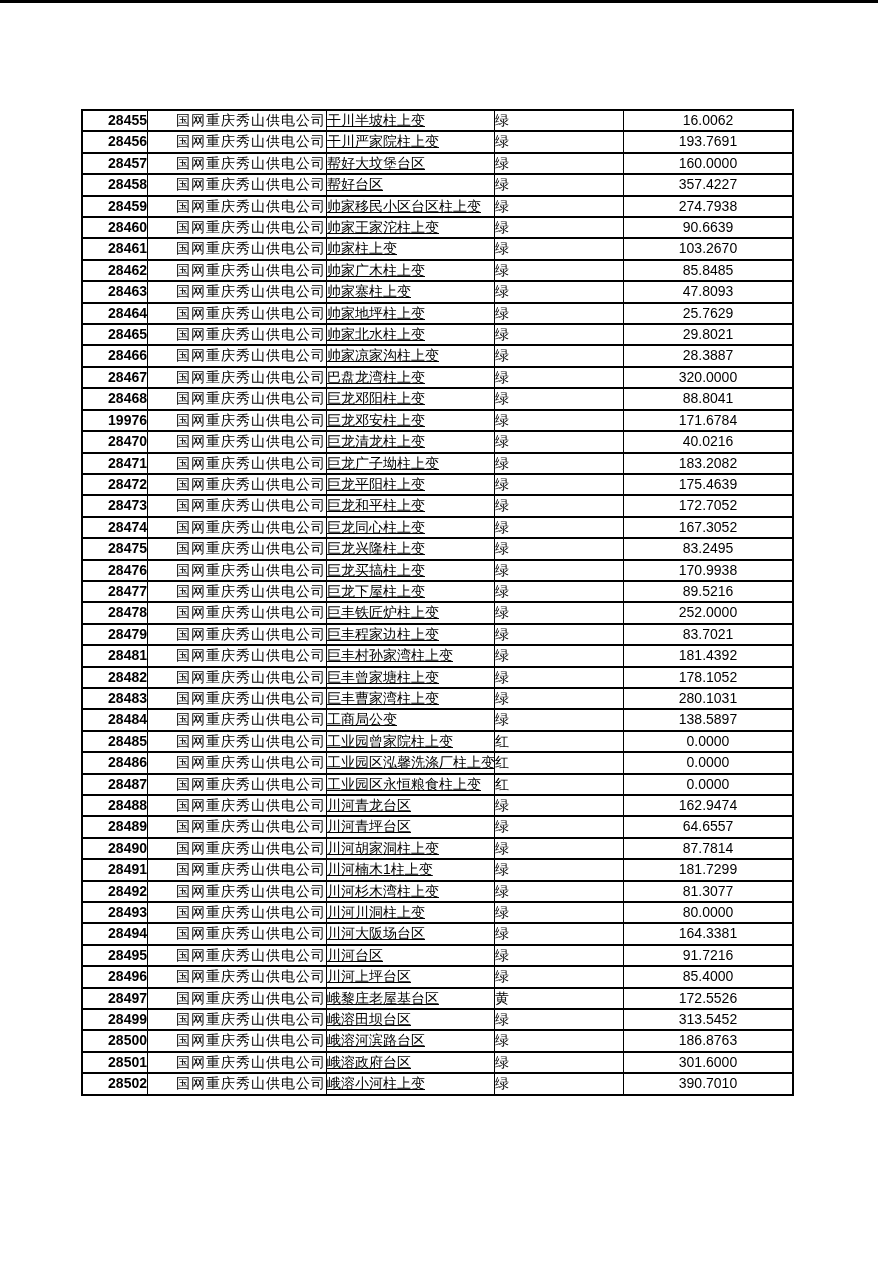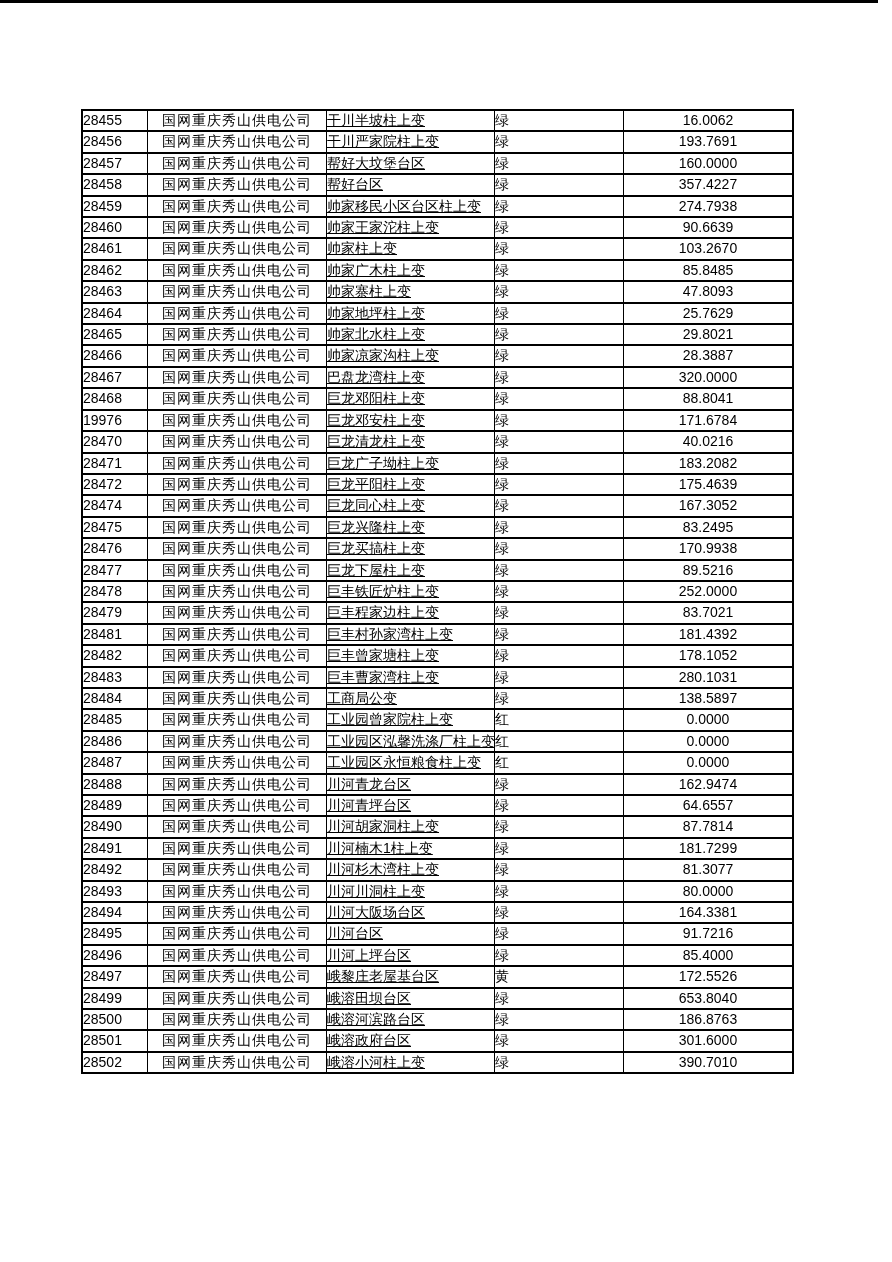--- a/index.html
+++ b/index.html
@@ -37,22 +37,22 @@
     border-bottom: 2px solid #000000;
     height: 19.4px;
     padding: 0;
     font-size: 14px;
     line-height: 19.4px;
     vertical-align: middle;
     white-space: nowrap;
     overflow: hidden;
     color: #000000;
   }
-  td.col-id      { width: 64px;  text-align: left; }
-  td.col-company { width: 178px; text-align: center; padding-left: 3px; letter-spacing: 1px; }
+  td.col-id      { width: 64px;  text-align: right; font-weight: bold; }
+  td.col-company { width: 178px; text-align: right; padding-left: 3px; letter-spacing: 1px; }
   td.col-name    { width: 167px; text-align: left; padding-left: 3px; text-decoration: underline; }
   td.col-status  { width: 128px; text-align: left; padding-left: 4px; }
   td.col-value   { width: 168px; text-align: center; }
 </style>
 </head>
 <body>
 
 <div class="top-edge-bar"></div>
 
 <table class="data-table">
@@ -177,20 +177,27 @@
         <td class="col-value">183.2082</td>
       </tr>
       <tr>
         <td class="col-id">28472</td>
         <td class="col-company">国网重庆秀山供电公司</td>
         <td class="col-name">巨龙平阳柱上变</td>
         <td class="col-status">绿</td>
         <td class="col-value">175.4639</td>
       </tr>
       <tr>
+        <td class="col-id">28473</td>
+        <td class="col-company">国网重庆秀山供电公司</td>
+        <td class="col-name">巨龙和平柱上变</td>
+        <td class="col-status">绿</td>
+        <td class="col-value">172.7052</td>
+      </tr>
+      <tr>
         <td class="col-id">28474</td>
         <td class="col-company">国网重庆秀山供电公司</td>
         <td class="col-name">巨龙同心柱上变</td>
         <td class="col-status">绿</td>
         <td class="col-value">167.3052</td>
       </tr>
       <tr>
         <td class="col-id">28475</td>
         <td class="col-company">国网重庆秀山供电公司</td>
         <td class="col-name">巨龙兴隆柱上变</td>
@@ -342,21 +349,21 @@
         <td class="col-company">国网重庆秀山供电公司</td>
         <td class="col-name">峨黎庄老屋基台区</td>
         <td class="col-status">黄</td>
         <td class="col-value">172.5526</td>
       </tr>
       <tr>
         <td class="col-id">28499</td>
         <td class="col-company">国网重庆秀山供电公司</td>
         <td class="col-name">峨溶田坝台区</td>
         <td class="col-status">绿</td>
-        <td class="col-value">653.8040</td>
+        <td class="col-value">313.5452</td>
       </tr>
       <tr>
         <td class="col-id">28500</td>
         <td class="col-company">国网重庆秀山供电公司</td>
         <td class="col-name">峨溶河滨路台区</td>
         <td class="col-status">绿</td>
         <td class="col-value">186.8763</td>
       </tr>
       <tr>
         <td class="col-id">28501</td>

